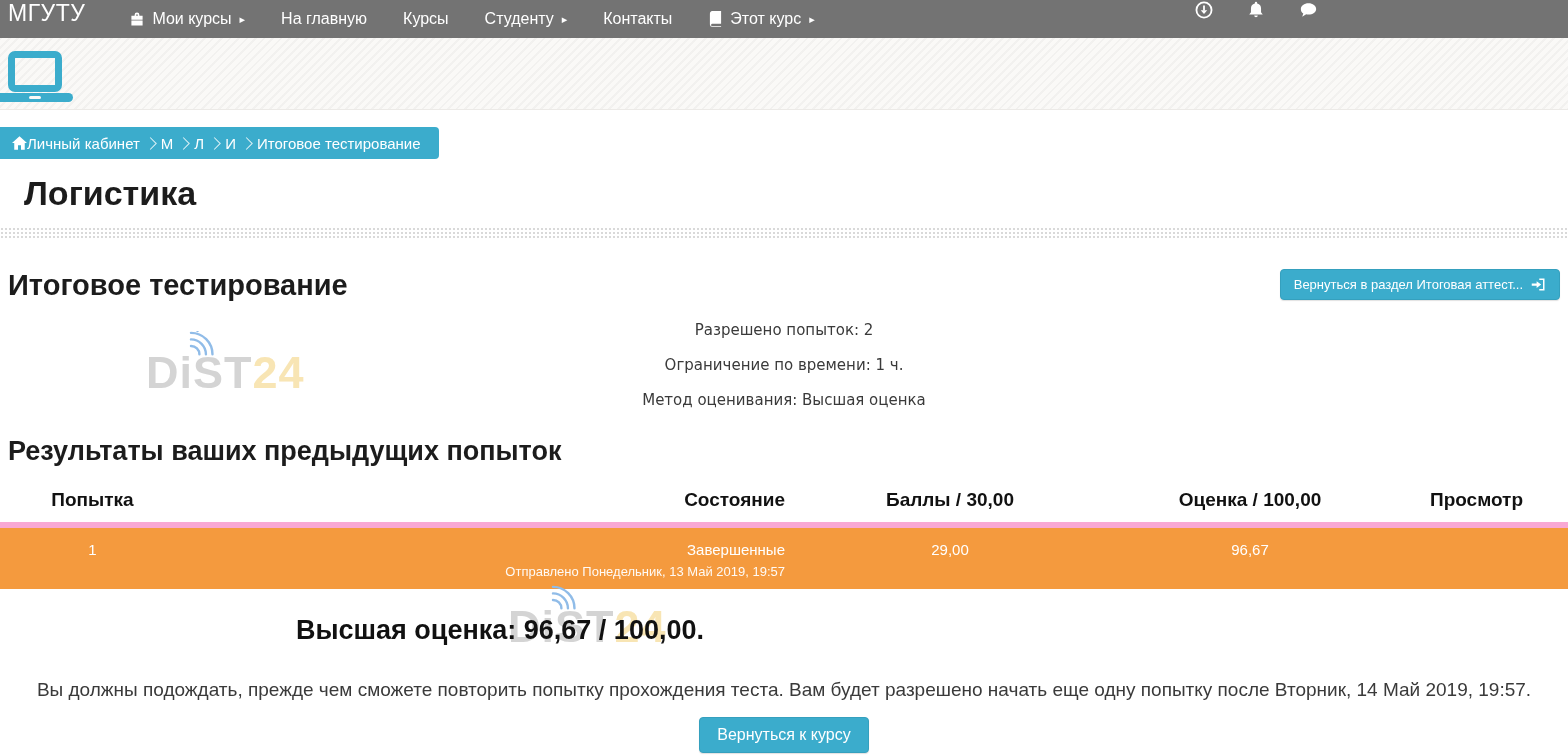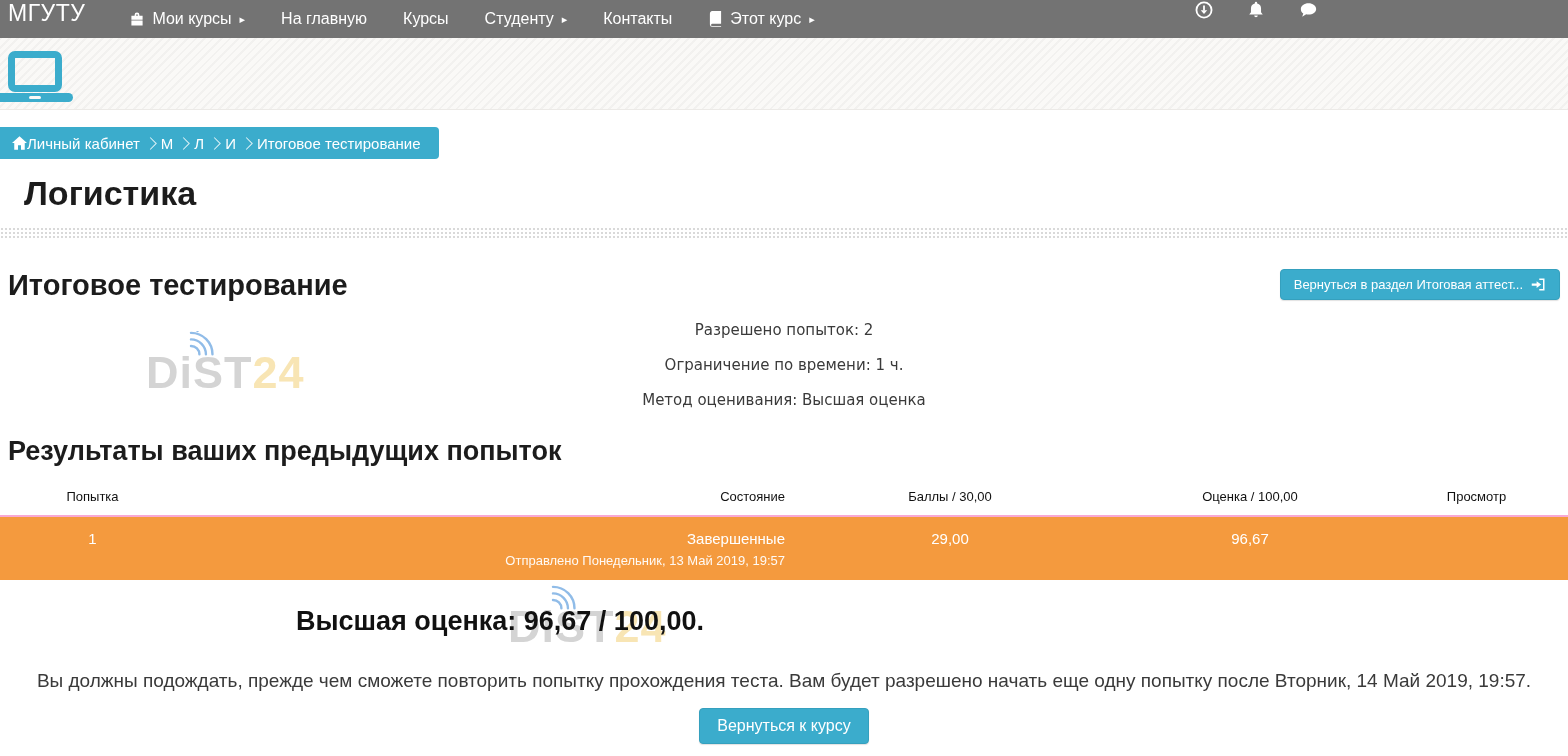--- a/index.html
+++ b/index.html
@@ -106,22 +106,22 @@
   .watermark svg { position: absolute; }
   .wm1 { left: 146px; top: 347px; }
   .wm2 { left: 508px; top: 601px; }
   
   .results-heading {
     font-size: 27px; font-weight: bold; color: #1c1c1c;
     padding-left: 8px; margin-top: 27px;
   }
   table.attempts { width: 100%; border-collapse: collapse; margin-top: 22px; table-layout: fixed; }
   table.attempts th {
-    font-size: 13px; font-weight: normal; color: #111;
-    padding-bottom: 11px; border-bottom: 2px solid #f9a8d4;
+    font-size: 19px; font-weight: bold; color: #111;
+    padding-bottom: 11px; border-bottom: 6px solid #f9a8d4;
   }
   col.c-attempt { width: 185px; } col.c-state { width: 600px; }
   col.c-marks  { width: 330px; } col.c-grade { width: 270px; }
   col.c-review { width: auto; }
   th.al-c, td.al-c { text-align: center; }
   th.al-l, td.al-l { text-align: right; }
   tr.attempt-row { background: #F49A3E; color: #fff; }
   tr.attempt-row td { vertical-align: top; padding-top: 13px; height: 64px; font-size: 15px; }
   .state-main { font-size: 15px; }
   .state-detail { font-size: 13px; margin-top: 6px; color: rgba(255,255,255,0.95); }

